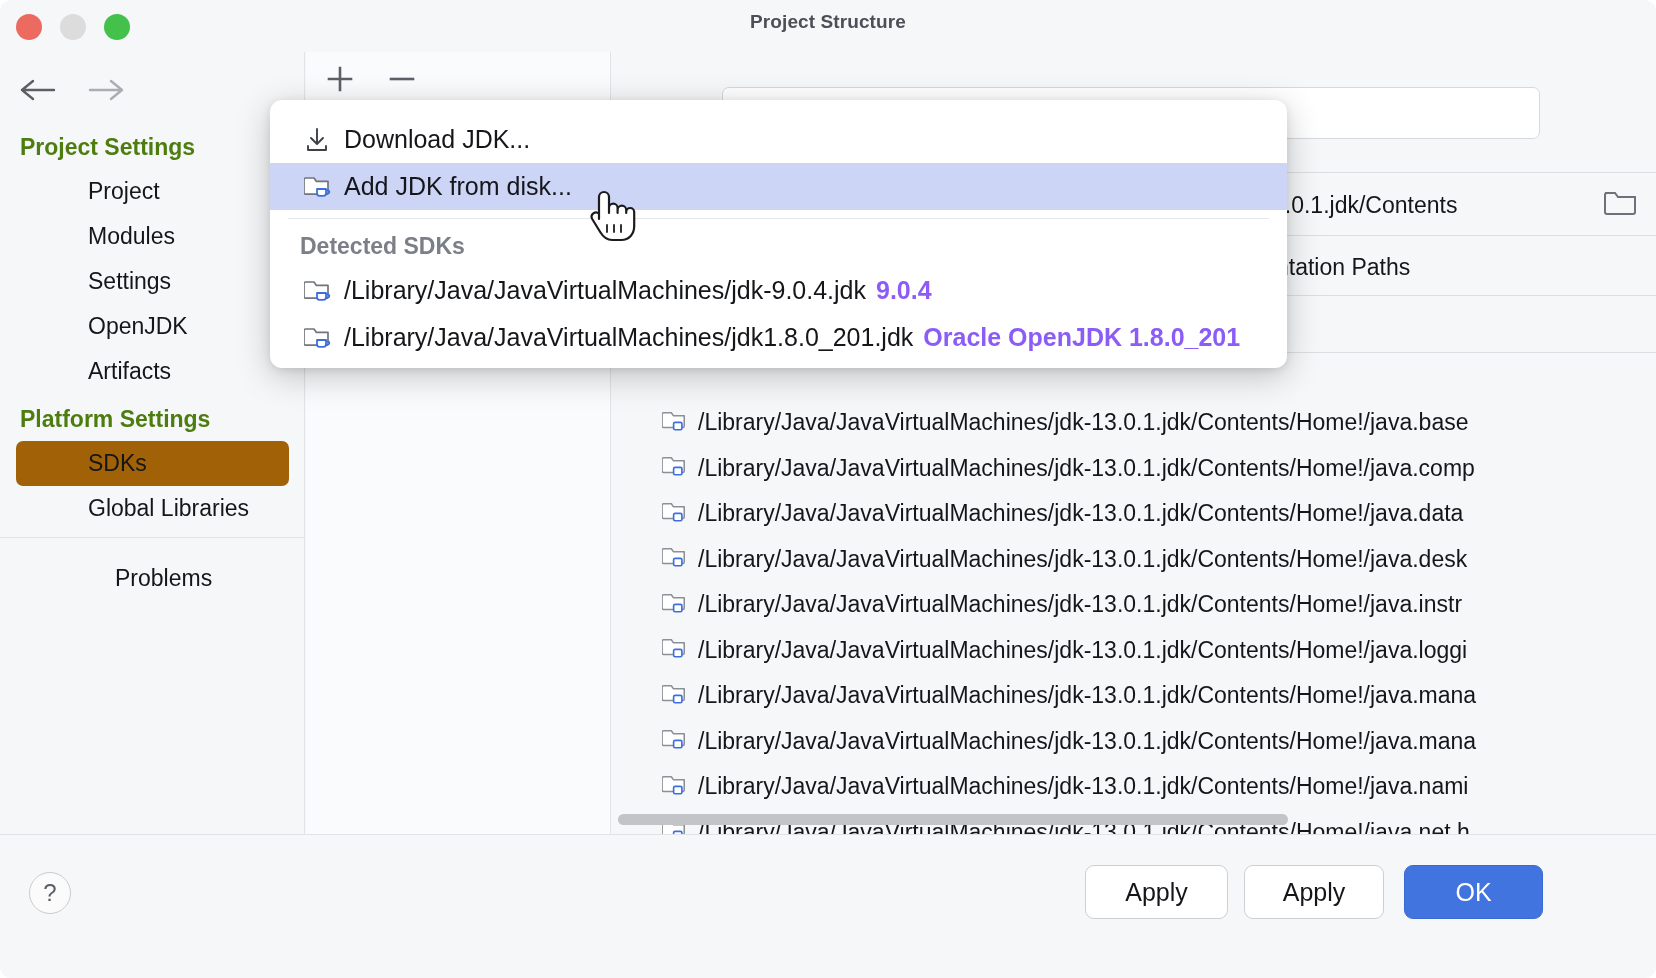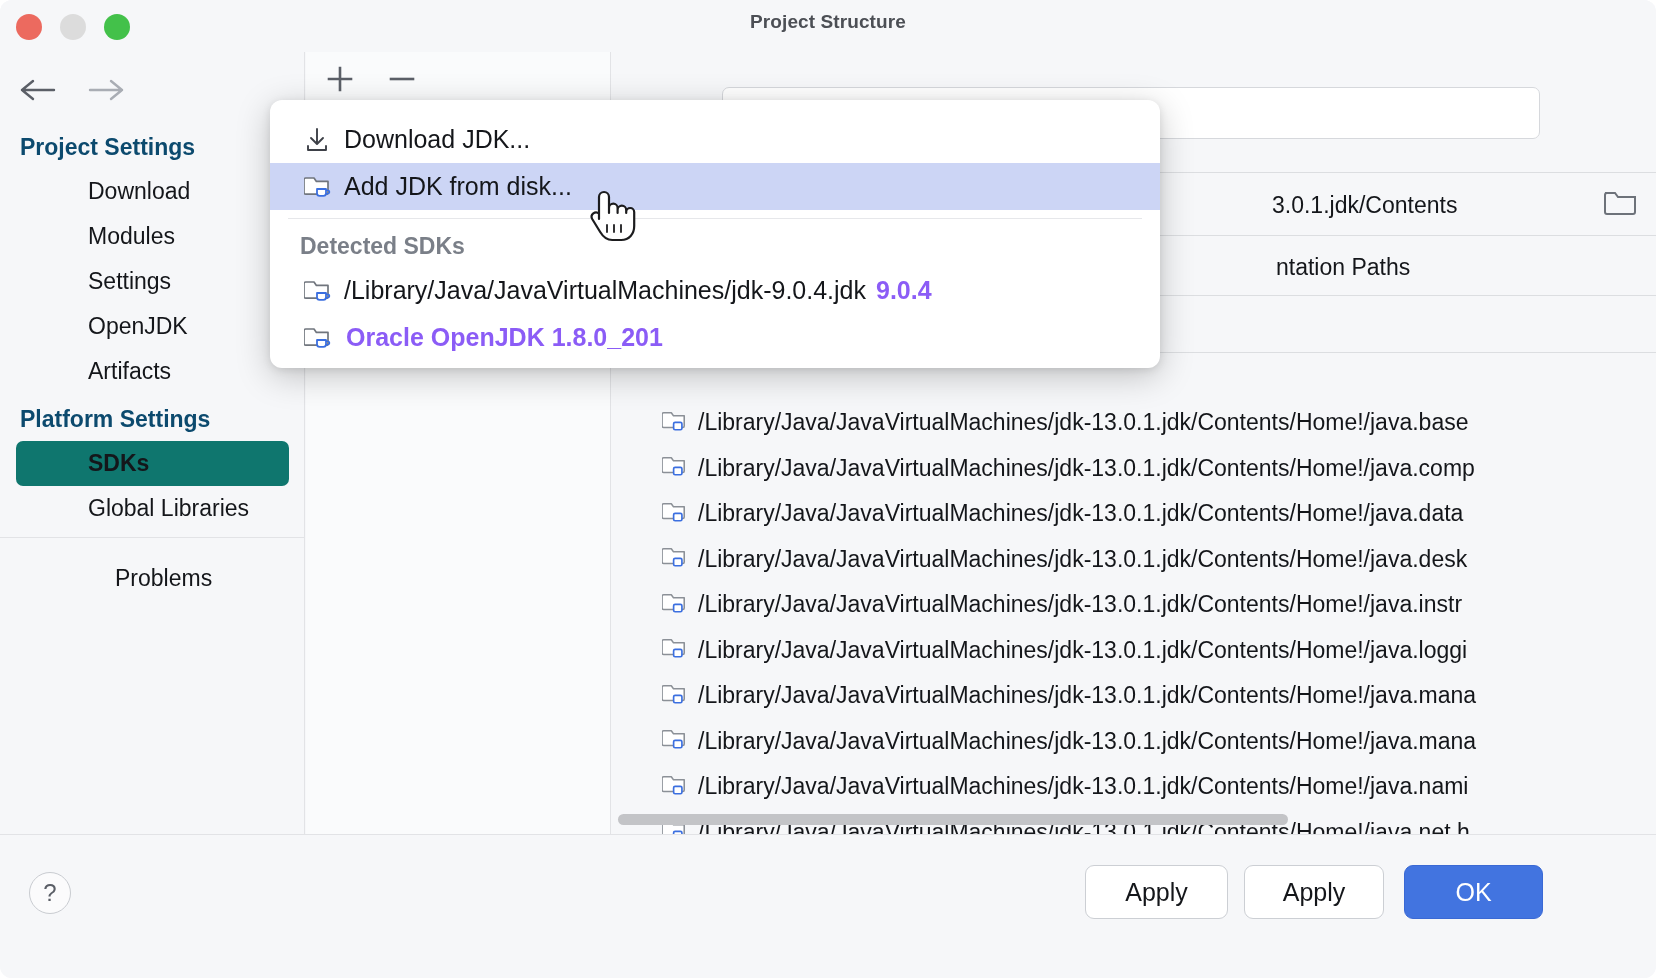--- a/index.html
+++ b/index.html
@@ -45,32 +45,32 @@
     background: #f6f7f9;
     border-right: 1px solid #e2e3e6;
   }
   .navrow {
     position: absolute; top: 20px; left: 20px;
     display: flex; gap: 28px; align-items: center;
   }
   .navbtn { width: 38px; height: 36px; display:flex; align-items:center; justify-content:center; }
   .navbtn svg { display: block; }
   .sec-head {
-    font-size: 23px; font-weight: bold; color: #0c4a6e;
+    font-size: 23px; font-weight: bold; color: #4d7c0f;
     padding-left: 20px;
   }
   .nav-item {
     font-size: 23px; color: #14161a;
     padding: 5px 0 5px 72px;
     height: 45px; line-height: 35px;
     display: block;
     margin: 0 16px 0 16px;
     border-radius: 7px;
   }
-  .nav-item.selected { background: #0f766e; font-weight: bold; }
+  .nav-item.selected { background: #a16207; }
   .group { margin-top: 8px; }
   .sep-line {
     position: absolute; left: 0; width: 305px; height: 1px;
     background: #e2e3e6;
   }
 
   
   .midcol {
     position: absolute; top: 52px; left: 306px;
     width: 305px; height: 782px;
@@ -195,21 +195,21 @@
     color: #ffffff;
   }
   #btn-cancel { left: 1085px; width: 143px; }
   #btn-apply  { left: 1244px; width: 140px; }
   #btn-ok     { left: 1404px; width: 139px; }
 
   
   .popup {
     position: absolute;
     top: 100px; left: 270px;
-    width: 890px; height: 268px;
+    width: 1017px; height: 268px;
     background: #ffffff;
     border-radius: 12px;
     box-shadow: 0 8px 34px rgba(0,0,0,0.22), 0 2px 8px rgba(0,0,0,0.10);
     overflow: hidden;
     z-index: 40;
   }
   .pitem {
     height: 47px;
     display: flex; align-items: center;
     padding-left: 34px;
@@ -259,21 +259,21 @@
         <svg width="38" height="22" viewBox="0 0 38 22">
           <path d="M4 11 H36 M36 11 L25 2 M36 11 L25 20" fill="none" stroke="#a9adb4" stroke-width="2.4" stroke-linecap="round" stroke-linejoin="round"></path>
         </svg>
       </div>
     </div>
 
     <div style="position:absolute; top:82px; left:0; width:305px;">
 
       <div class="sec-head">Project Settings</div>
       <div class="group">
-        <div class="nav-item">Download</div>
+        <div class="nav-item">Project</div>
         <div class="nav-item">Modules</div>
         <div class="nav-item">Settings</div>
         <div class="nav-item">OpenJDK</div>
         <div class="nav-item">Artifacts</div>
       </div>
 
       <div class="sec-head" style="margin-top:12px;">Platform Settings</div>
       <div class="group">
         <div class="nav-item selected">SDKs</div>
         <div class="nav-item">Global Libraries</div>
@@ -450,20 +450,21 @@
     </div>
 
     <div class="pitem">
       <span class="picon">
         <svg width="28" height="26" viewBox="0 0 28 26">
           <path d="M2 4 h8 l2.4 3.4 h11.6 v11 a1.7 1.7 0 0 1 -1.7 1.7 h-20.6 a1.7 1.7 0 0 1 -1.7 -1.7 v-12.7 a1.7 1.7 0 0 1 1.7 -1.7 z" fill="#ffffff" stroke="#70757d" stroke-width="1.7" stroke-linejoin="round"></path>
           <path d="M13 15 h9 v4.2 a2.6 2.6 0 0 1 -2.6 2.6 h-3.8 a2.6 2.6 0 0 1 -2.6 -2.6 z" fill="#ffffff" stroke="#3b6fe0" stroke-width="1.8" stroke-linejoin="round"></path>
           <path d="M22 16.2 h1.6 a1.8 1.8 0 0 1 0 3.6 h-1.6" fill="none" stroke="#3b6fe0" stroke-width="1.6"></path>
         </svg>
       </span>
+      <span class="plabel">/Library/Java/JavaVirtualMachines/jdk1.8.0_201.jdk</span>
       <span class="pver">Oracle OpenJDK 1.8.0_201</span>
     </div>
   </div>
 
   <div class="cursor">
     <svg width="52" height="62" viewBox="0 0 52 62">
       <path d="M14 34 V12 a5 5 0 0 1 10 0 v16 v-5 a4.3 4.3 0 0 1 8.6 0 v5 v-3 a4.3 4.3 0 0 1 8.6 0 v3 v-1 a4 4 0 0 1 8 0 v14 c0 8 -5 14 -13 14 h-9 c-6 0 -9 -3 -12 -8 l-8 -13 a4.4 4.4 0 0 1 6.8 -5.4 z" fill="#ffffff" stroke="#1c1c1e" stroke-width="2.2" stroke-linejoin="round"></path>
       <path d="M22 47 V40 M29 47 V40 M36 47 V40" stroke="#1c1c1e" stroke-width="1.8" stroke-linecap="round"></path>
     </svg>
   </div>

